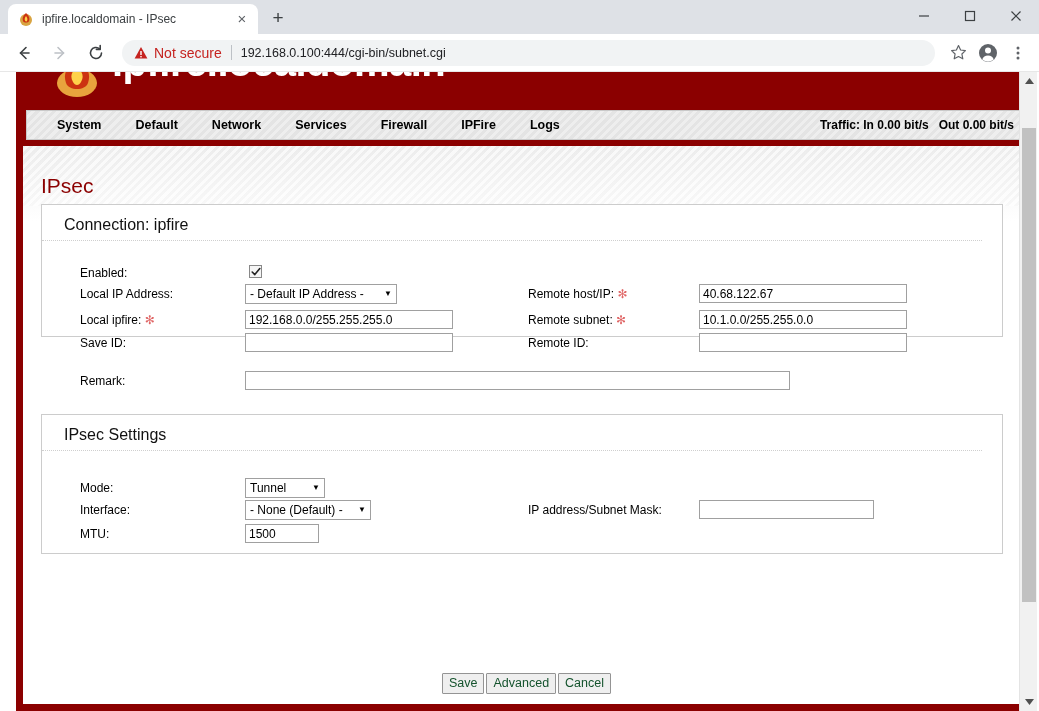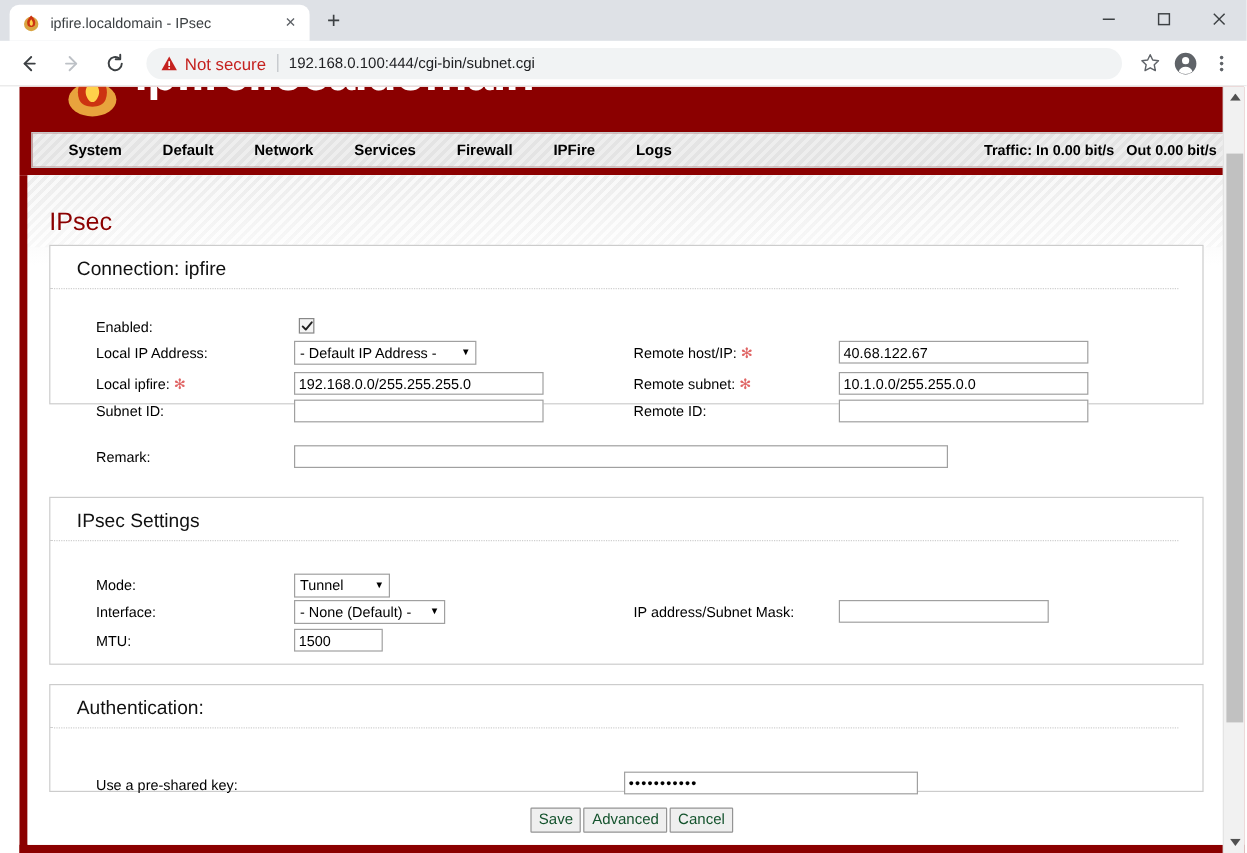--- a/index.html
+++ b/index.html
@@ -390,21 +390,21 @@
 
               <span class="lbl" style="left:22px; top:46px;">Local IP Address:</span>
               <span class="selbox" style="left:203px; top:43px; width:152px;">
                 <span>- Default IP Address -</span>
                 <span class="arrow">▼</span>
               </span>
 
               <span class="lbl" style="left:22px; top:72px;"><span>Local ipfire:</span> <span class="req">✻</span></span>
               <input type="text" style="left: 203px; top: 69px; width: 208px;" value="192.168.0.0/255.255.255.0">
 
-              <span class="lbl" style="left:22px; top:95px;">Subnet ID:</span>
+              <span class="lbl" style="left:22px; top:95px;">Save ID:</span>
               <input type="text" style="left: 203px; top: 92px; width: 208px;" value="">
 
               <span class="lbl" style="left:470px; top:46px;"><span>Remote host/IP:</span> <span class="req">✻</span></span>
               <input type="text" style="left: 657px; top: 43px; width: 208px;" value="40.68.122.67">
 
               <span class="lbl" style="left:470px; top:72px;"><span>Remote subnet:</span> <span class="req">✻</span></span>
               <input type="text" style="left: 657px; top: 69px; width: 208px;" value="10.1.0.0/255.255.0.0">
 
               <span class="lbl" style="left:470px; top:95px;">Remote ID:</span>
               <input type="text" style="left: 657px; top: 92px; width: 208px;" value="">
@@ -431,27 +431,20 @@
               </span>
 
               <span class="lbl" style="left:22px; top:76px;">MTU:</span>
               <input type="text" style="left: 203px; top: 73px; width: 74px;" value="1500">
 
               <span class="lbl" style="left:470px; top:52px;">IP address/Subnet Mask:</span>
               <input type="text" style="left: 657px; top: 49px; width: 175px;" value="">
             </div>
           </div>
 
-          <div class="fs" style="top:424px; height:90px;">
-            <div class="fs-legend">Authentication:</div>
-            <div class="fs-body">
-              <span class="lbl" style="left:22px; top:40px;">Use a pre-shared key:</span>
-              <input type="text" style="left: 478px; top: 36px; width: 245px; letter-spacing: 1px;" value="•••••••••••">
-            </div>
-          </div>
 
           <div class="btnrow" style="top:527px;">
             <span class="btn">Save</span><span class="btn">Advanced</span><span class="btn">Cancel</span>
           </div>
 
         </div>
       </div>
 
       <div class="scrollbar">
         <div class="sb-arrow">

